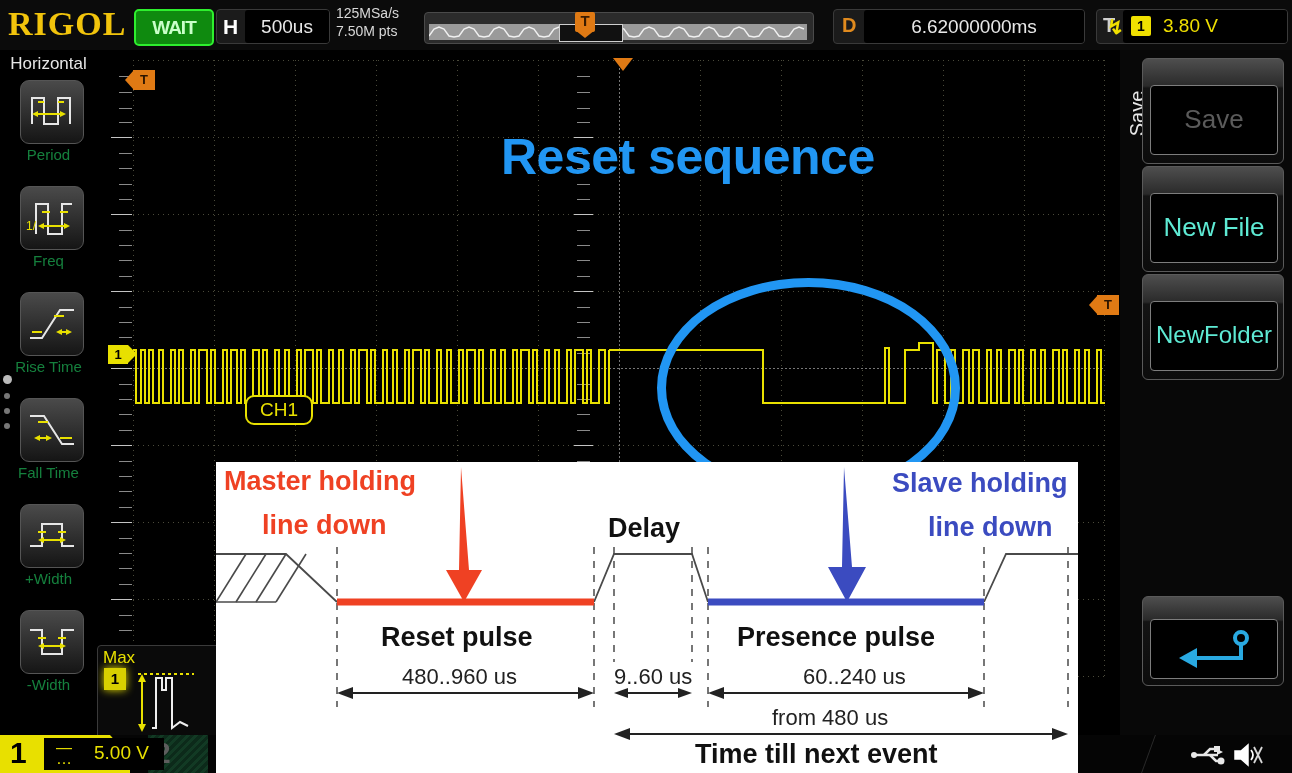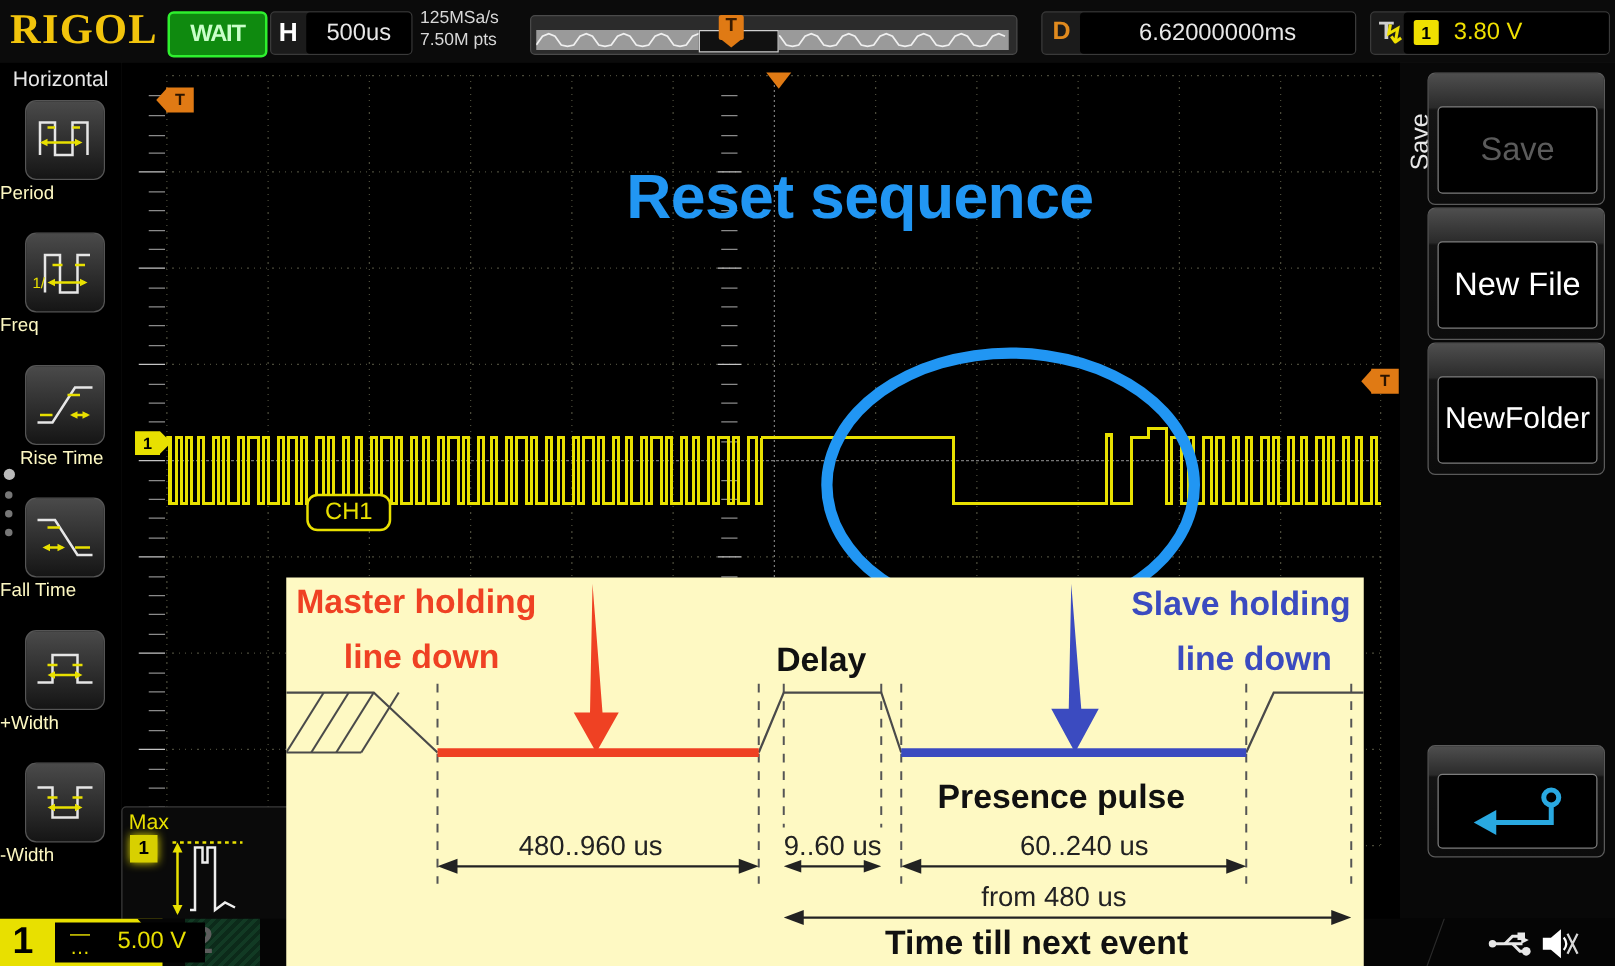--- a/index.html
+++ b/index.html
@@ -47,21 +47,21 @@
         color:#000;font-size:14px;font-weight:bold;text-align:center;line-height:20px;border-radius:2px;}
   .trigbox .lvl{position:absolute;left:66px;top:5px;color:#f0e000;font-size:19px;}
 
   
   .lsb{position:absolute;left:0;top:50px;width:97px;height:685px;background:#000;
        border-right:1px solid #2a2a2a;}
   .lsb-title{position:absolute;left:0;top:4px;width:97px;text-align:center;color:#e6e6e6;font-size:17px;}
   .mbtn{position:absolute;left:20px;width:62px;height:62px;border-radius:9px;
         background:linear-gradient(#4a4a4a,#151515);border:1px solid #555;}
   .mbtn svg{position:absolute;left:3px;top:3px;}
-  .mlab{position:absolute;left:0;width:97px;color:#fef9c3;font-size:15px;}
+  .mlab{position:absolute;left:0;width:97px;text-align:center;color:#15803d;font-size:15px;}
   .dots{position:absolute;left:3px;top:325px;width:10px;}
   .dots i{display:block;border-radius:50%;background:#777;margin-bottom:9px;}
 
   
   .plotwrap{position:absolute;left:97px;top:50px;width:1023px;height:685px;background:#000;}
   .grid{position:absolute;left:36px;top:10px;width:972px;height:617px;background:#000;}
   .gl-v{position:absolute;top:0;width:1px;height:617px;
         background:repeating-linear-gradient(to bottom,#4a4a3a 0 1px,transparent 1px 5px);}
   .gl-h{position:absolute;left:0;height:1px;width:972px;
         background:repeating-linear-gradient(to right,#4a4a3a 0 1px,transparent 1px 5px);}
@@ -94,21 +94,21 @@
 
   
   .rsb{position:absolute;left:1120px;top:50px;width:172px;height:685px;background:#080808;}
   .rsb-tab{position:absolute;left:0;top:8px;width:34px;height:120px;}
   .rsb-tab span{position:absolute;left:-36px;top:44px;width:106px;text-align:center;color:#e8e8e8;
         font-size:20px;transform:rotate(-90deg);}
   .rbtn{position:absolute;left:22px;width:140px;height:104px;border-radius:6px;
         background:linear-gradient(#4e4e4e 0%,#2a2a2a 26%,#141414 28%,#0c0c0c 100%);
         border:1px solid #5a5a5a;}
   .rbtn .face{position:absolute;left:7px;top:26px;width:126px;height:68px;background:#000;
-        border:1px solid #7d7d7d;border-radius:4px;color:#ffffff;font-size:26px;text-align:center;
+        border:1px solid #7d7d7d;border-radius:4px;color:#5eead4;font-size:26px;text-align:center;
         line-height:66px;overflow:hidden;white-space:nowrap;}
   .rbtn.dim .face{color:#5b5b5b;}
   .rbtn.small{height:88px;}
   .rbtn.small .face{top:22px;height:58px;}
 
   
   .meas{position:absolute;left:97px;top:645px;width:220px;height:98px;background:#0a0a0a;
         border:1px solid #3a3a3a;border-radius:4px;overflow:hidden;}
   .meas .mx{position:absolute;left:5px;top:2px;color:#e8e000;font-size:17px;}
   .meas .badge{position:absolute;left:6px;top:22px;width:22px;height:22px;background:#d8d000;
@@ -125,21 +125,21 @@
   .chip1box{position:absolute;left:44px;top:3px;width:120px;height:32px;background:#000;}
   .chip1box .cpl{position:absolute;left:12px;top:4px;color:#e8e000;font-size:16px;line-height:11px;}
   .chip1box .v{position:absolute;left:50px;top:4px;color:#e8e000;font-size:19px;}
   .chip2{position:absolute;left:148px;top:0;width:60px;height:38px;
         background:repeating-linear-gradient(135deg,#0c2a1a 0 3px,#123a24 3px 6px);}
   .chip2 .n{position:absolute;left:6px;top:1px;color:#5d5d5d;font-size:30px;font-weight:bold;}
   .bsep{position:absolute;left:1148px;top:0;width:1px;height:38px;background:#2a2a2a;
         transform:skewX(-20deg);}
 
   
-  .diagram{position:absolute;left:229px;top:462px;width:862px;height:311px;background:#fef9c3;}
+  .diagram{position:absolute;left:216px;top:462px;width:862px;height:311px;background:#ffffff;}
   .diagram .t{position:absolute;white-space:nowrap;}
   .lbl-red{color:#ef4123;font-size:27px;font-weight:bold;}
   .lbl-blue{color:#3b4bc0;font-size:27px;font-weight:bold;}
   .lbl-blk{color:#111;font-size:27px;font-weight:bold;}
   .lbl-sm{color:#222;font-size:22px;}
 </style>
 </head>
 <body>
 
 <div id="root">
@@ -210,21 +210,21 @@
 
     <div class="mbtn" style="top:242px;">
       <svg width="56" height="56">
         <polyline points="6,42 18,42 36,14 50,14" fill="none" stroke="#e6e6e6" stroke-width="2"></polyline>
         <path d="M30,20 h10 M8,36 h10" stroke="#e8e000" stroke-width="2"></path>
         <path d="M34,36 h12" stroke="#e8e000" stroke-width="2"></path>
         <polygon points="32,36 38,33 38,39" fill="#e8e000"></polygon>
           <polygon points="48,36 42,33 42,39" fill="#e8e000"></polygon>
       </svg>
     </div>
-    <div class="mlab" style="top:308px;margin-left:16px;">Rise Time</div>
+    <div class="mlab" style="top:308px;">Rise Time</div>
     <div class="dots">
       <i style="width:9px;height:9px;background:#bbb;"></i>
       <i style="width:6px;height:6px;margin-left:1px;"></i>
       <i style="width:6px;height:6px;margin-left:1px;"></i>
       <i style="width:6px;height:6px;margin-left:1px;"></i>
     </div>
 
     <div class="mbtn" style="top:348px;">
       <svg width="56" height="56">
         <polyline points="6,14 20,14 38,42 50,42" fill="none" stroke="#e6e6e6" stroke-width="2"></polyline>
@@ -512,20 +512,21 @@
     </svg>
 
     <div class="t lbl-red" style="left:8px;top:4px;">Master holding</div>
     <div class="t lbl-red" style="left:46px;top:48px;">line down</div>
 
     <div class="t lbl-blk" style="left:392px;top:51px;">Delay</div>
 
     <div class="t lbl-blue" style="left:676px;top:6px;">Slave holding</div>
     <div class="t lbl-blue" style="left:712px;top:50px;">line down</div>
 
+    <div class="t lbl-blk" style="left:165px;top:160px;">Reset pulse</div>
     <div class="t lbl-sm" style="left:186px;top:202px;">480..960 us</div>
 
     <div class="t lbl-sm" style="left:398px;top:202px;">9..60 us</div>
 
     <div class="t lbl-blk" style="left:521px;top:160px;">Presence pulse</div>
     <div class="t lbl-sm" style="left:587px;top:202px;">60..240 us</div>
 
     <div class="t lbl-sm" style="left:556px;top:243px;">from 480 us</div>
     <div class="t lbl-blk" style="left:479px;top:277px;">Time till next event</div>
   </div>

